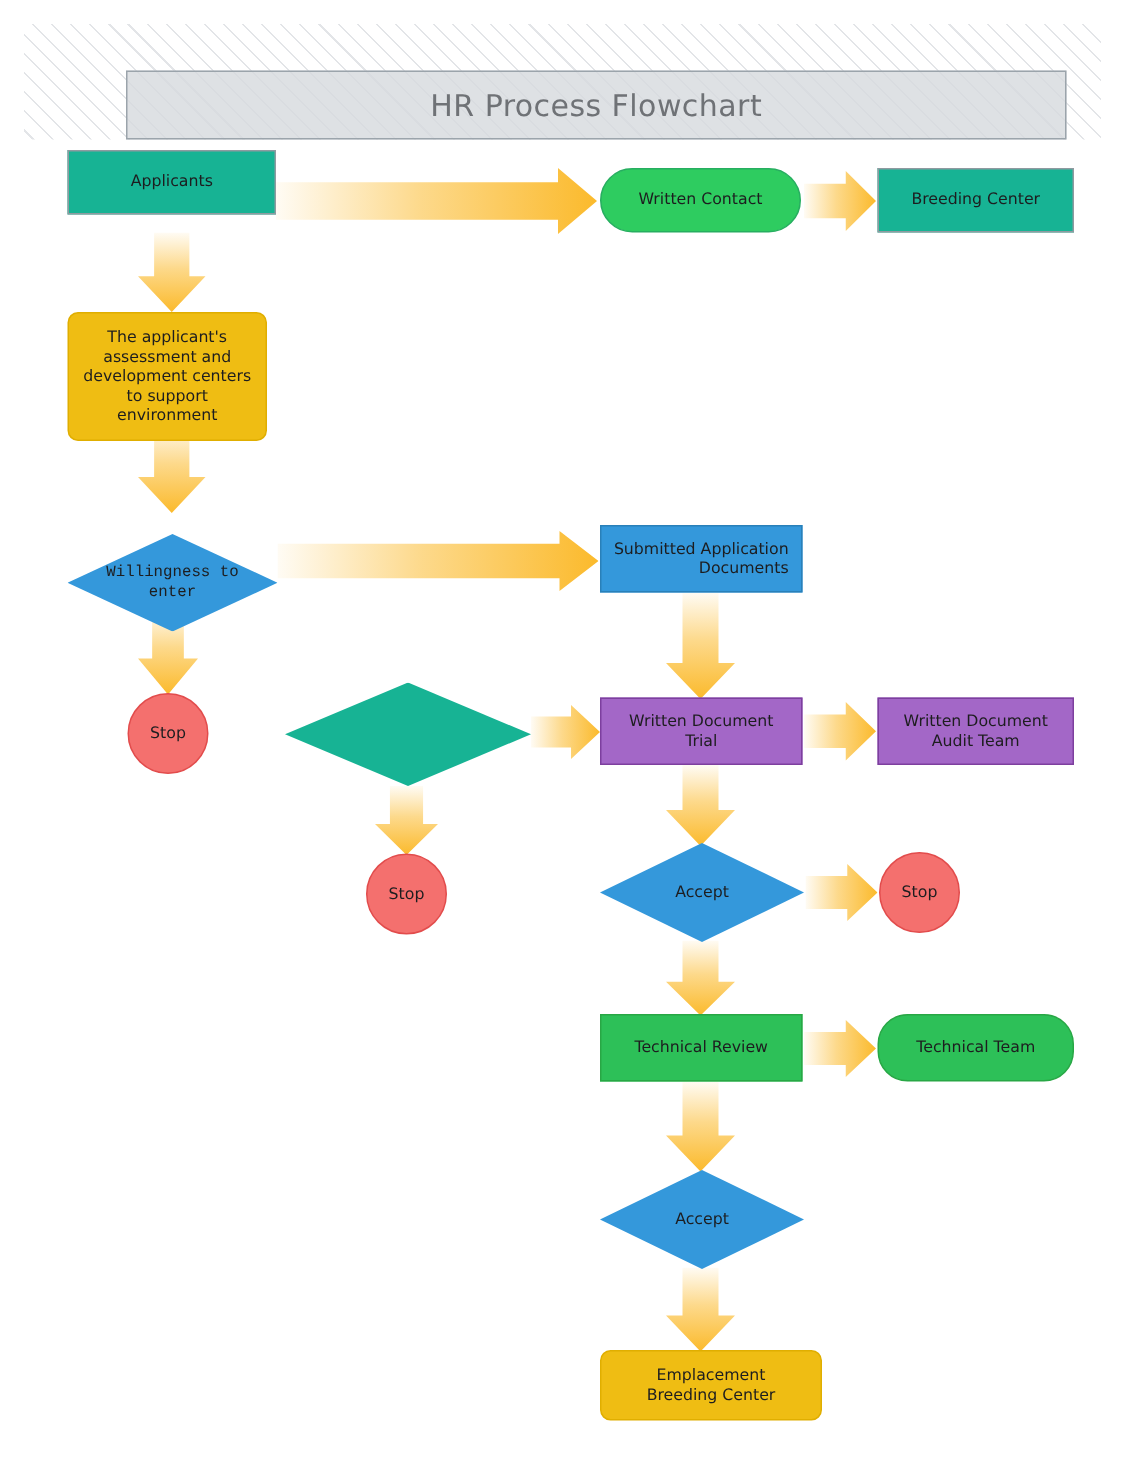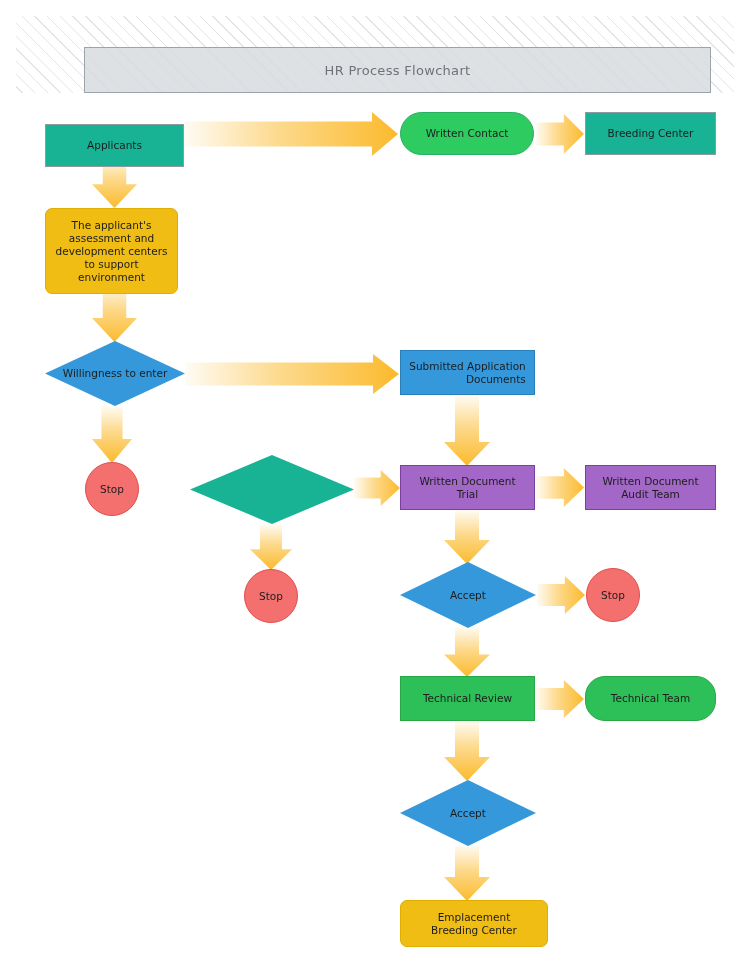--- a/index.html
+++ b/index.html
@@ -44,21 +44,21 @@
     width: 627px;
     height: 46px;
     background: rgba(214,218,221,0.80);
     border: 1px solid #9ba4ab;
     box-sizing: border-box;
     display: flex;
     align-items: center;
     justify-content: center;
   }
   .title-text {
-    font-size: 13px;
+    font-size: 20px;
     color: #6f7276;
     letter-spacing: 0.3px;
     font-weight: 400;
   }
 
   
   .node {
     position: absolute;
     box-sizing: border-box;
     display: flex;
@@ -301,29 +301,29 @@
               <stop offset="0%" stop-color="#FBBA2C" stop-opacity="0.05"></stop>
               <stop offset="45%" stop-color="#FBBA2C" stop-opacity="0.55"></stop>
               <stop offset="100%" stop-color="#FBBA2C" stop-opacity="1"></stop>
             </linearGradient>
           </defs>
           <polygon points="13,0 37,0 37,32 48,32 25,56 2,32 13,32" fill="url(#ag15)"></polygon>
         </svg>
       </div>
     </div>
   <div id="node-layer">
-      <div class="node rect" style="left: 45px; top: 124px; width: 139px; height: 43px; background: rgb(23, 179, 148); border-color: rgb(143, 154, 160);"><span>Applicants</span></div>
+      <div class="node rect" style="left: 45px; top: 100px; width: 139px; height: 43px; background: rgb(23, 179, 148); border-color: rgb(143, 154, 160);"><span>Applicants</span></div>
       <div class="node pill" style="left: 400px; top: 112px; width: 134px; height: 43px; background: rgb(46, 204, 96); border-color: rgb(39, 174, 96);"><span>Written Contact</span></div>
       <div class="node rect" style="left: 585px; top: 112px; width: 131px; height: 43px; background: rgb(23, 179, 148); border-color: rgb(143, 154, 160);"><span>Breeding Center</span></div>
       <div class="node rounded-sm" style="left: 45px; top: 208px; width: 133px; height: 86px; background: rgb(239, 189, 19); border-color: rgb(224, 174, 0);"><span>The applicant's
 assessment and
 development centers
 to support
 environment</span></div>
-      <div class="diamond-wrap" style="left: 45px; top: 341px; width: 140px; height: 65px;">
+      <div class="diamond-wrap" style="left: 45px; top: 356px; width: 140px; height: 65px; font-family: Liberation Mono, monospace;">
         <div class="diamond-shape" style="background: rgb(52, 152, 219);"></div>
         <div class="diamond-label">Willingness to enter</div>
       </div>
       <div class="node circle" style="left: 85px; top: 462px; width: 54px; height: 54px; background: rgb(244, 112, 110); border-color: rgb(226, 76, 76);"><span>Stop</span></div>
       <div class="diamond-wrap" style="left: 190px; top: 455px; width: 164px; height: 69px;">
         <div class="diamond-shape" style="background: rgb(23, 179, 148);"></div>
       </div>
       <div class="node circle" style="left: 244px; top: 569px; width: 54px; height: 54px; background: rgb(244, 112, 110); border-color: rgb(226, 76, 76);"><span>Stop</span></div>
       <div class="node rect" style="left: 400px; top: 350px; width: 135px; height: 45px; background: rgb(52, 152, 219); border-color: rgb(41, 128, 185); text-align: right;"><span>Submitted Application
 Documents</span></div>

